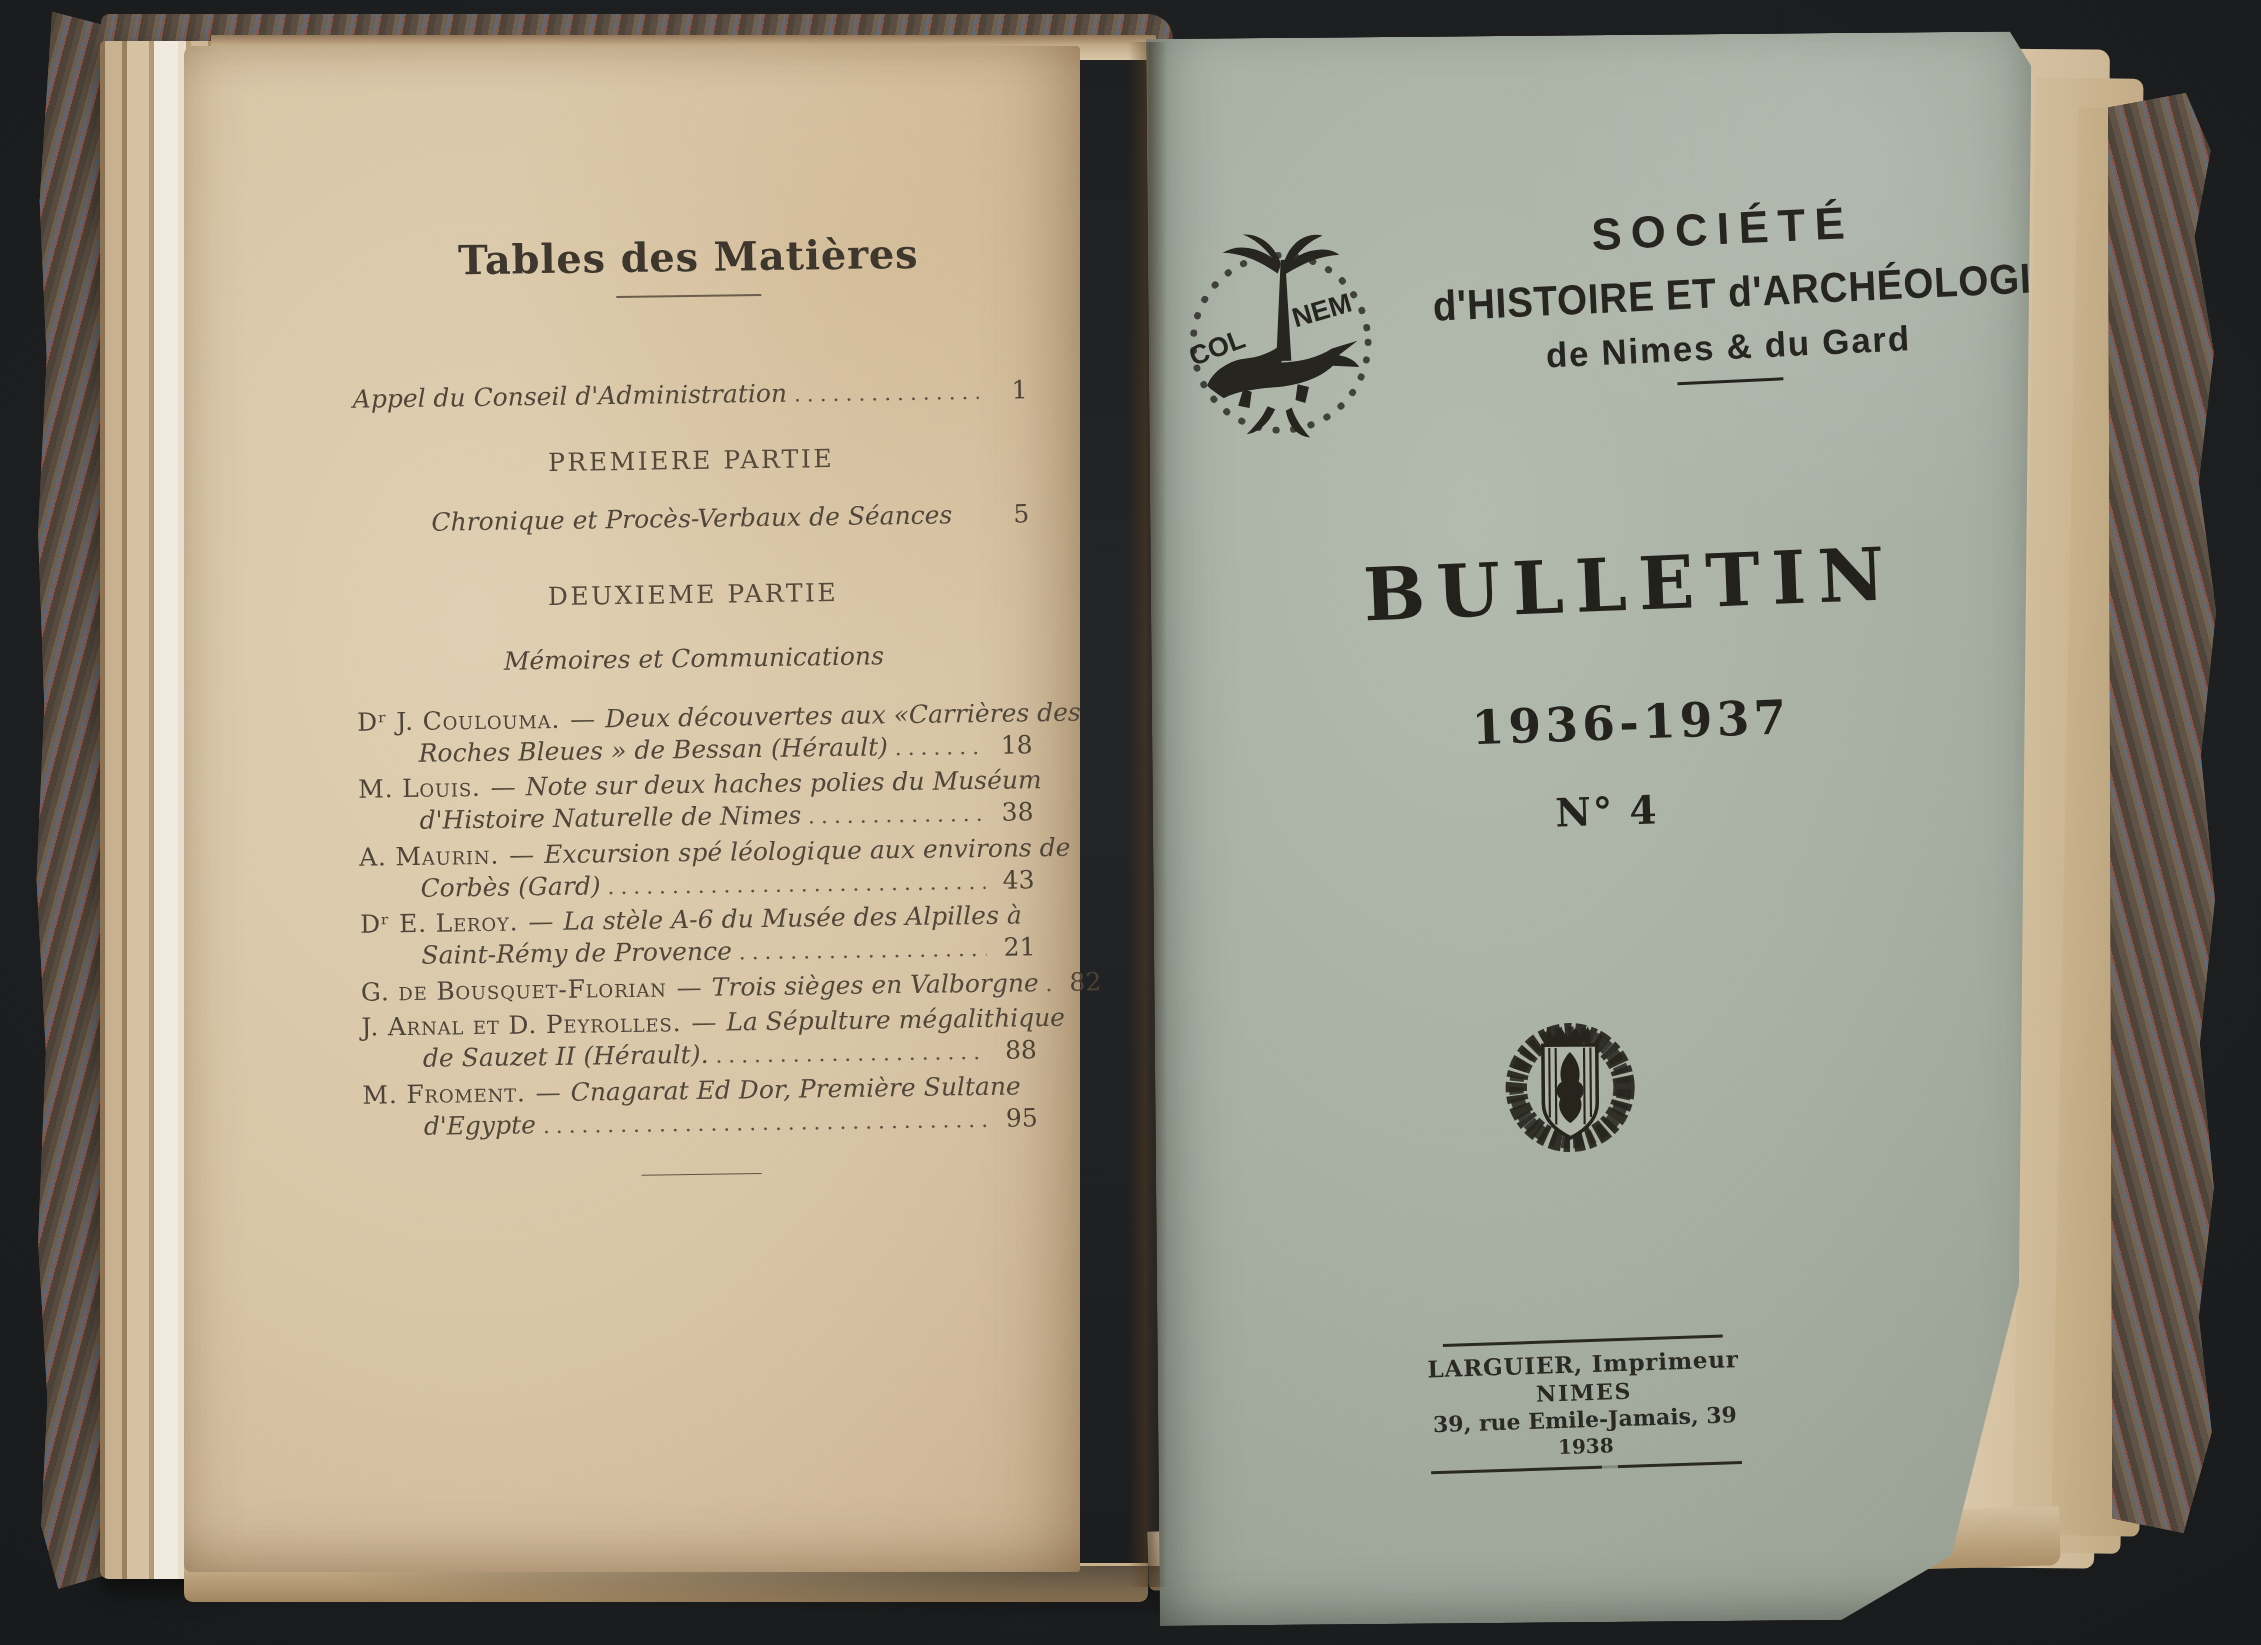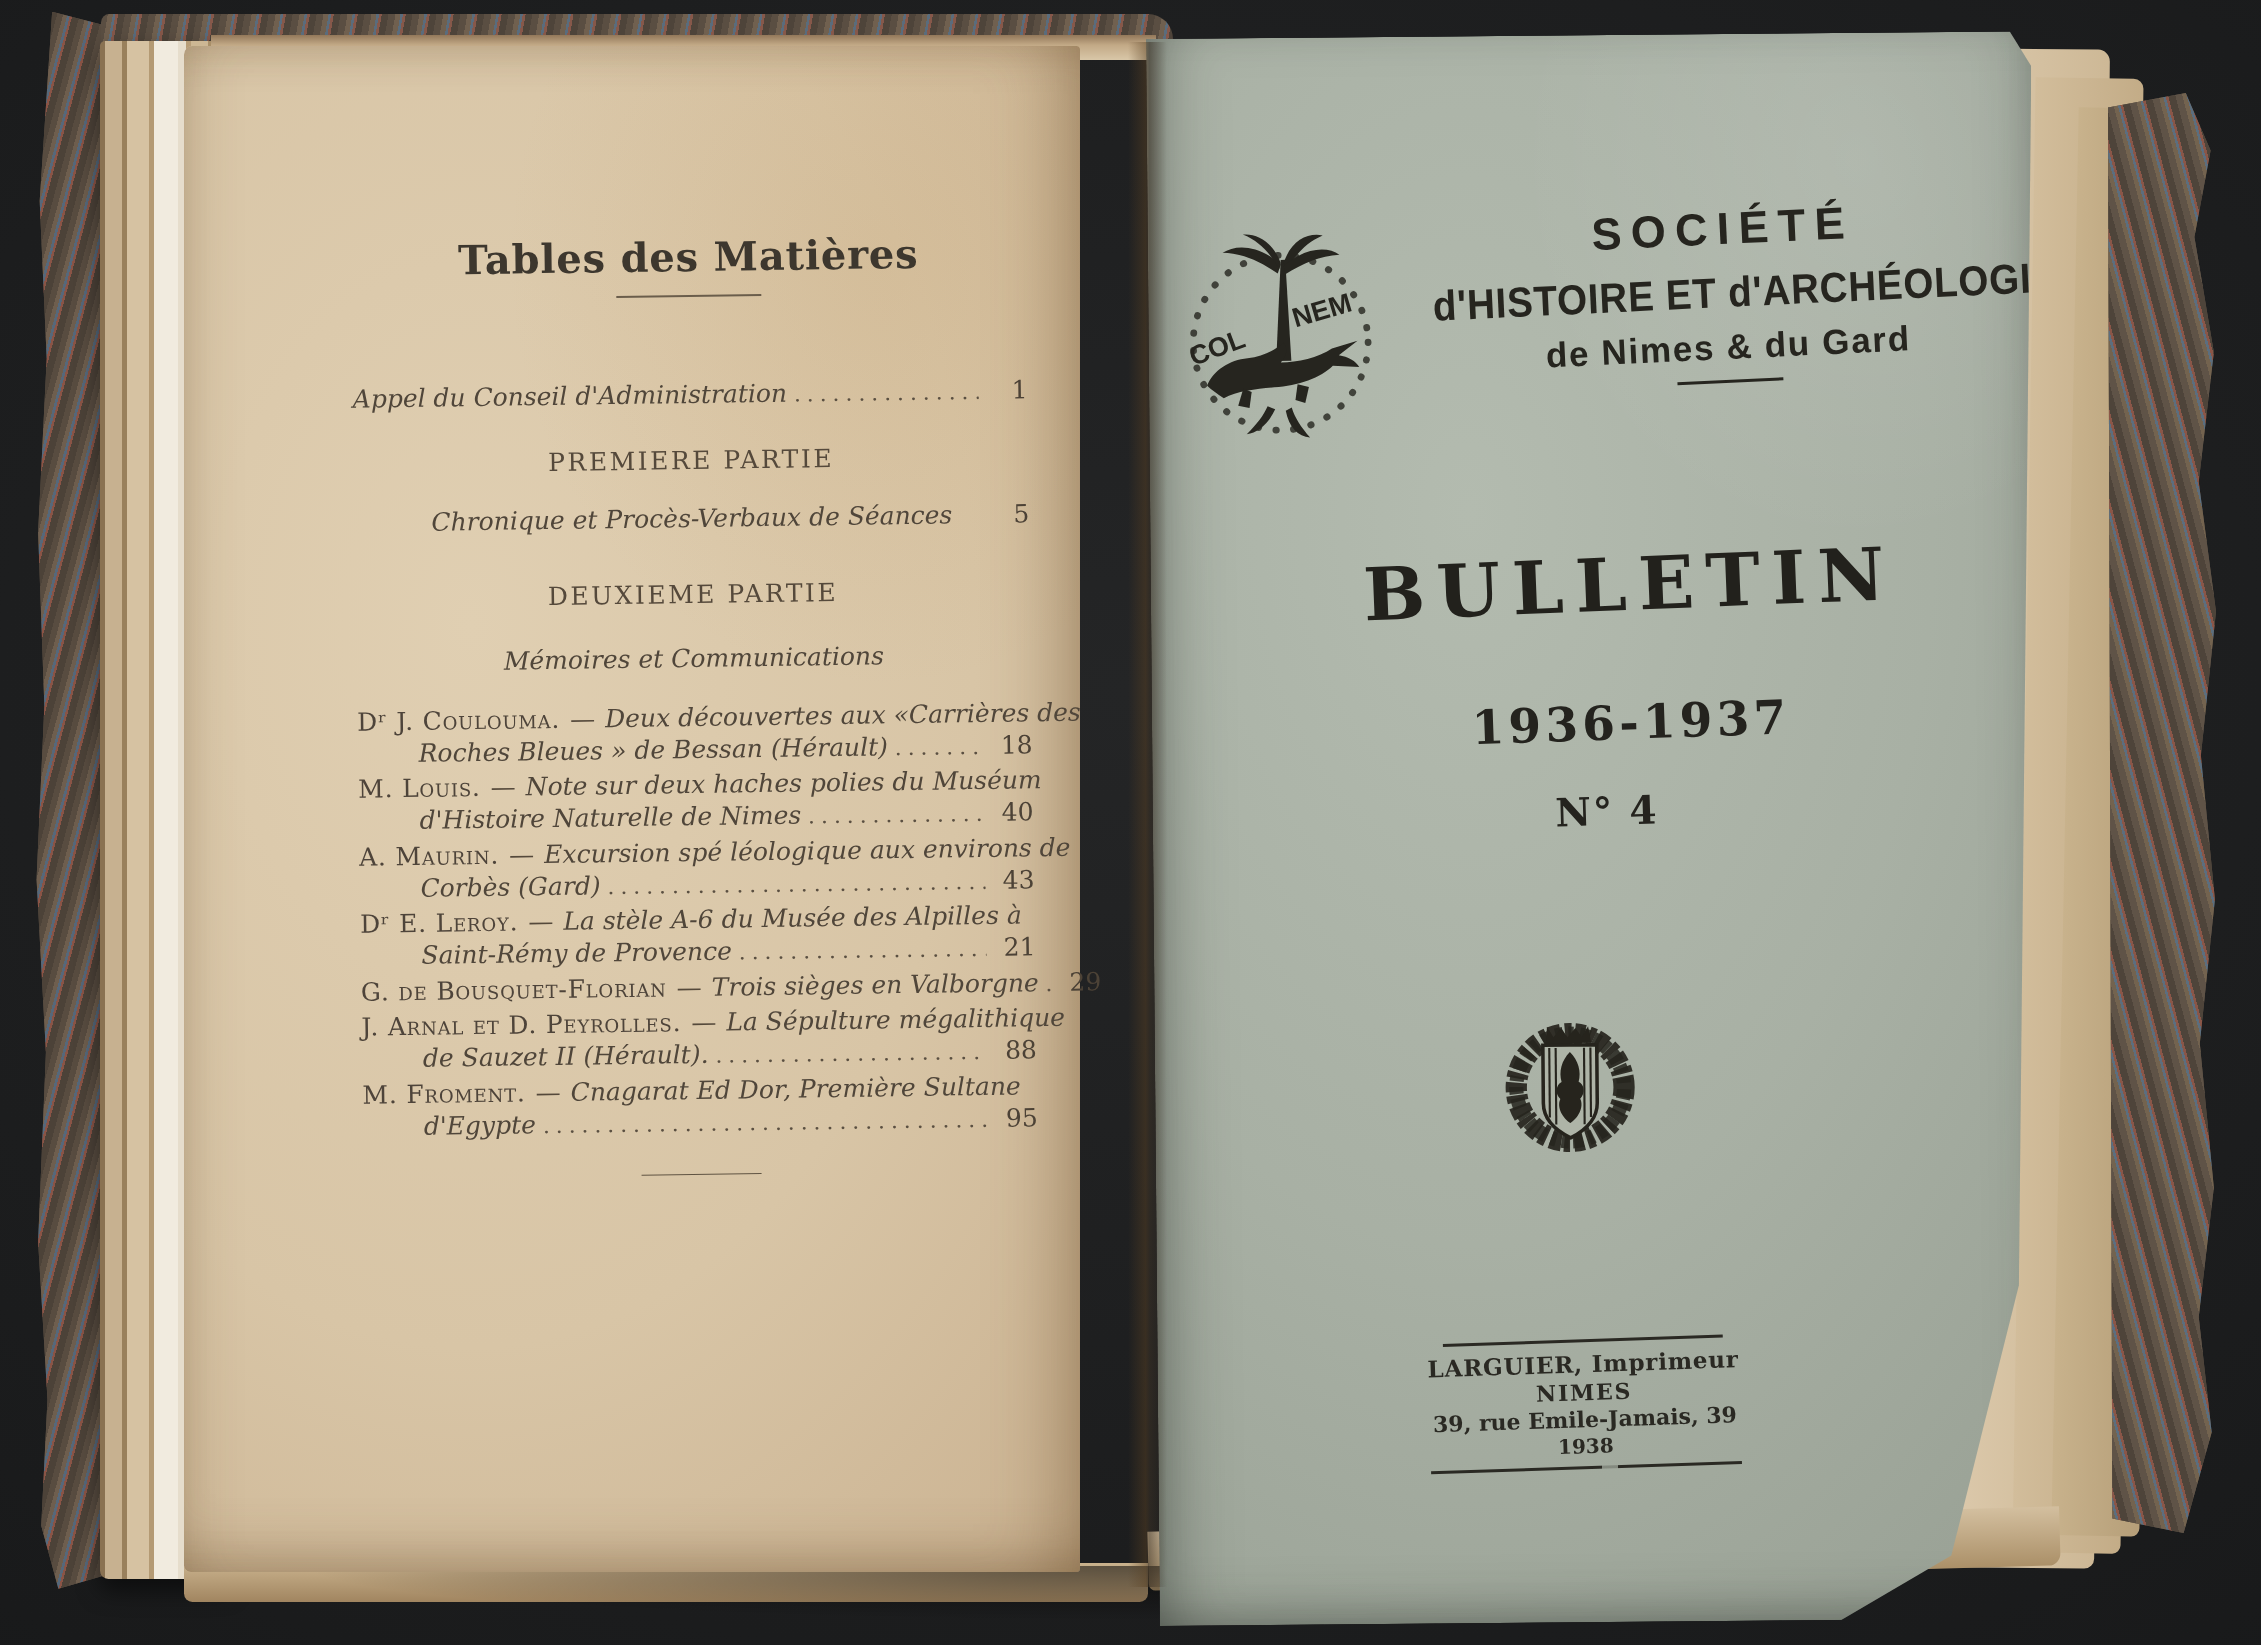--- a/index.html
+++ b/index.html
@@ -160,21 +160,21 @@
 
       <div class="m-entry">
         <div class="m-line1">
           <span class="sc">M. Louis.</span>
           <span class="dash">—</span>
           <span class="it">Note sur deux haches polies du Muséum</span>
         </div>
         <div class="m-line2">
           <span class="it">d'Histoire Naturelle de Nimes</span>
           <span class="leader">..............................</span>
-          <span class="pgnum">40</span>
+          <span class="pgnum">38</span>
         </div>
       </div>
 
       <div class="m-entry">
         <div class="m-line1">
           <span class="sc">A. Maurin.</span>
           <span class="dash">—</span>
           <span class="it">Excursion spé léologique aux environs de</span>
         </div>
         <div class="m-line2">
@@ -196,21 +196,21 @@
           <span class="pgnum">21</span>
         </div>
       </div>
 
       <div class="m-entry">
         <div class="m-line1">
           <span class="sc">G. de Bousquet-Florian</span>
           <span class="dash">—</span>
           <span class="it">Trois sièges en Valborgne</span>
           <span class="leader">..</span>
-          <span class="pgnum">29</span>
+          <span class="pgnum">82</span>
         </div>
       </div>
 
       <div class="m-entry">
         <div class="m-line1">
           <span class="sc">J. Arnal et D. Peyrolles.</span>
           <span class="dash">—</span>
           <span class="it">La Sépulture mégalithique</span>
         </div>
         <div class="m-line2">

